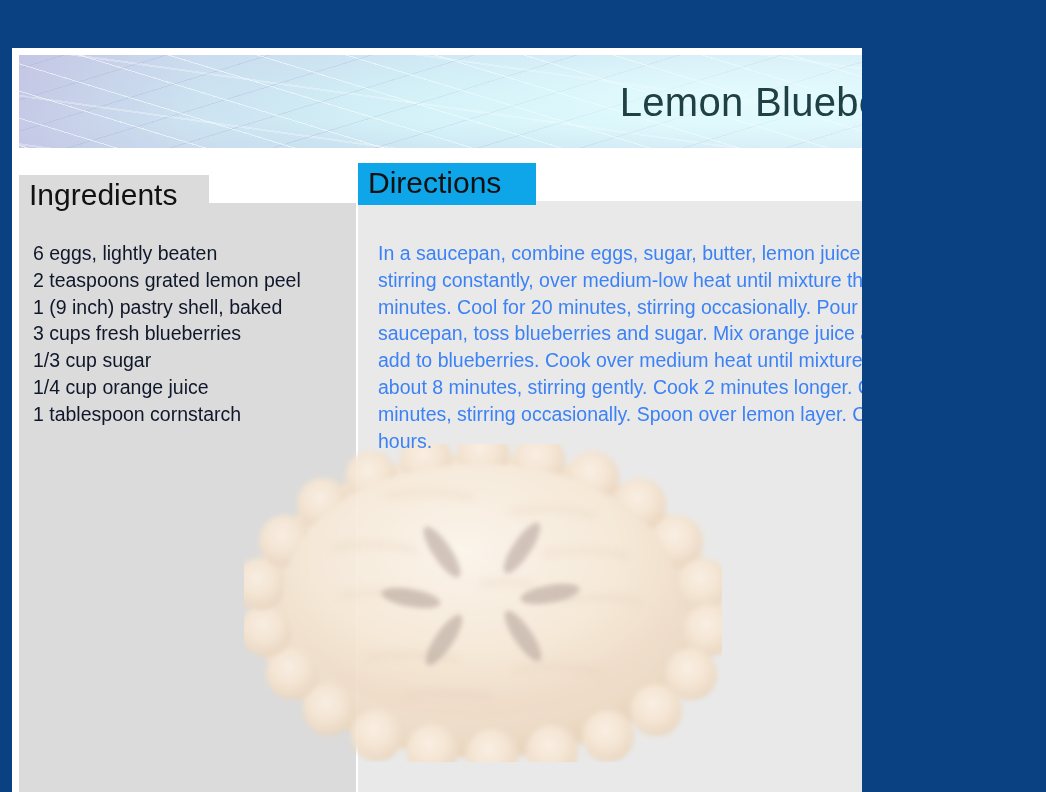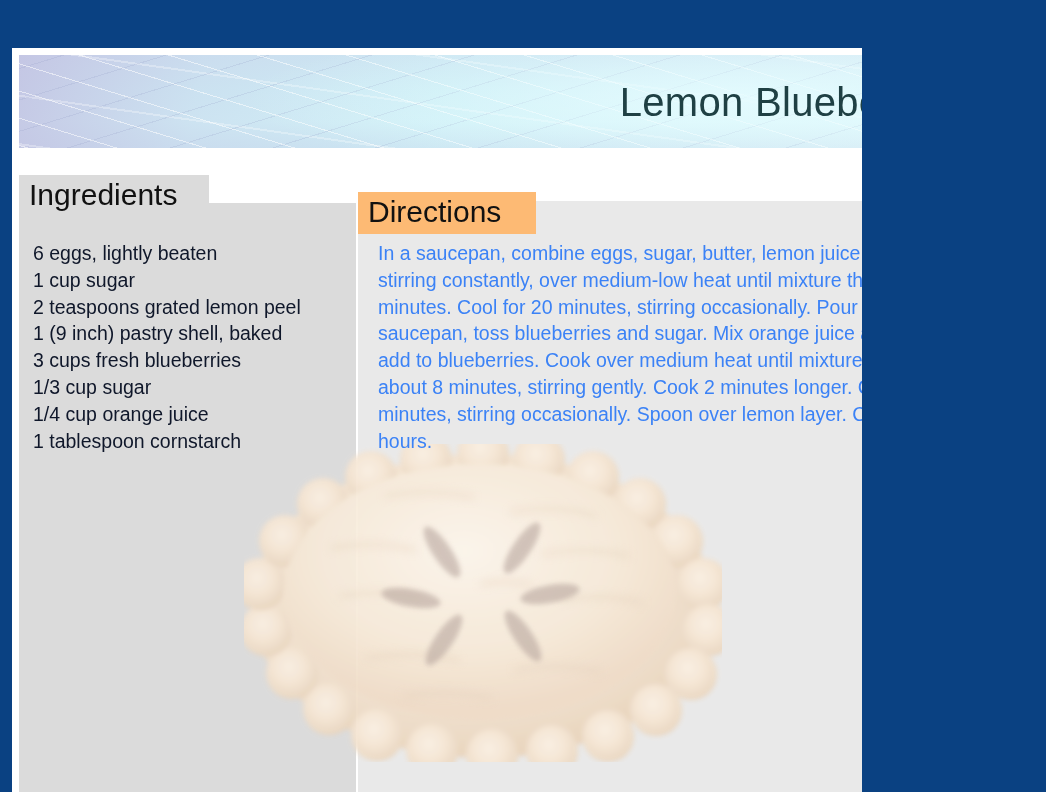--- a/index.html
+++ b/index.html
@@ -110,24 +110,24 @@
   }
   #tab-ingredients {
     left: 7px;
     top: 127px;
     width: 190px;
     height: 42px;
     background: #dbdbdb;
   }
   #tab-directions {
     left: 346px;
-    top: 144px;
+    top: 115px;
     width: 178px;
     height: 42px;
-    background: #fdba74;
+    background: #0ea5e9;
   }
 
   
   #ingredient-list {
     position: absolute;
     left: 21px;
     top: 192px;
     width: 320px;
     z-index: 4;
   }
@@ -186,21 +186,20 @@
     </div>
 
     <div id="ingredients-panel"></div>
     <div id="directions-panel"></div>
 
     <div class="tab" id="tab-ingredients">Ingredients</div>
     <div class="tab" id="tab-directions">Directions</div>
 
     <div id="ingredient-list">
       <div class="ing-item">6 eggs, lightly beaten</div>
-      <div class="ing-item">1 cup sugar</div>
       <div class="ing-item">2 teaspoons grated lemon peel</div>
       <div class="ing-item">1 (9 inch) pastry shell, baked</div>
       <div class="ing-item">3 cups fresh blueberries</div>
       <div class="ing-item">1/3 cup sugar</div>
       <div class="ing-item">1/4 cup orange juice</div>
       <div class="ing-item">1 tablespoon cornstarch</div>
     </div>
 
     <div id="directions-text">In a saucepan, combine eggs, sugar, butter, lemon juice and peel; cook, stirring constantly, over medium-low heat until mixture thickens, about 20 minutes. Cool for 20 minutes, stirring occasionally. Pour into pie shell. In a saucepan, toss blueberries and sugar. Mix orange juice and cornstarch; add to blueberries. Cook over medium heat until mixture comes to a boil, about 8 minutes, stirring gently. Cook 2 minutes longer. Cool for 15 minutes, stirring occasionally. Spoon over lemon layer. Chill for 4 to 6 hours.</div>
 

